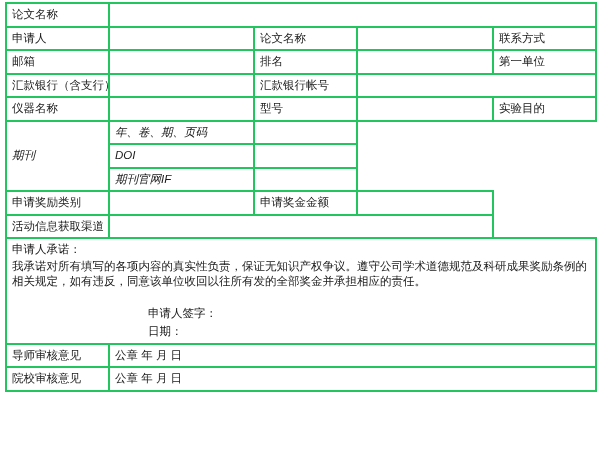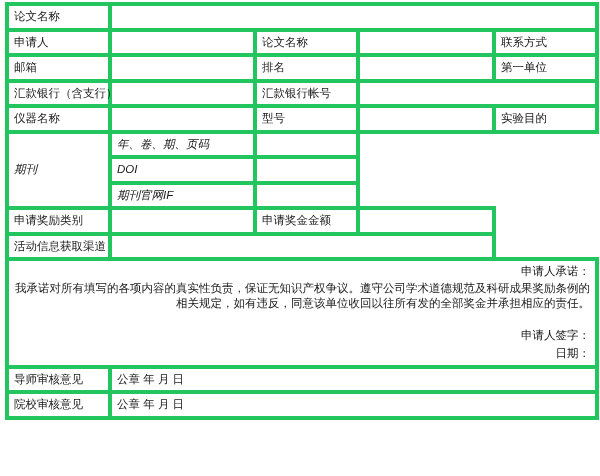--- a/index.html
+++ b/index.html
@@ -21,21 +21,21 @@
     box-sizing: border-box;
     padding: 0;
   }
   table.form {
     border-collapse: collapse;
     width: 590px;
     margin: 2px 0 0 5px;
     table-layout: fixed;
   }
   table.form td {
-    border: 4px solid #22c55e;
+    border: 2px solid #22c55e;
     font-size: 11.5px;
     line-height: 1.35;
     padding: 3px 5px;
     vertical-align: middle;
     height: 19px;
     box-sizing: border-box;
     word-break: break-all;
   }
   .lbl {
     white-space: nowrap;
@@ -47,21 +47,20 @@
   .w-c { width: 103px; }
   .w-d { width: 136px; }
   .w-e { width: 103px; }
   .rowtall td { height: 24px; font-style: italic; }
 
   
   .commit-cell {
     padding: 5px 6px 6px 6px;
     line-height: 1.55;
     font-size: 11.5px;
-    text-align: right;
   }
   .commit-title { margin-bottom: 1px; }
   .commit-body { margin: 0; }
   .sign-line {
     margin-top: 16px;
     padding-left: 136px;
   }
   .date-line {
     margin-top: 3px;
     padding-left: 136px;

